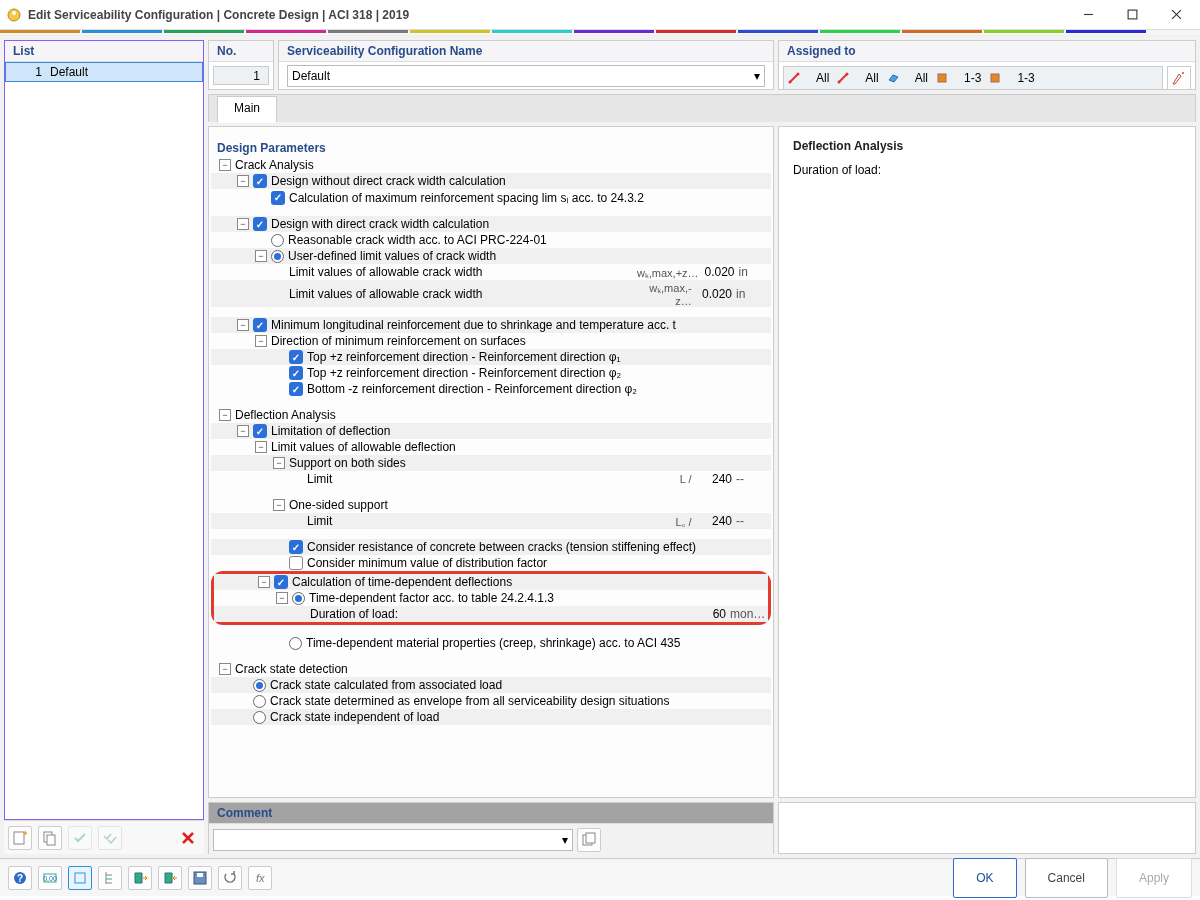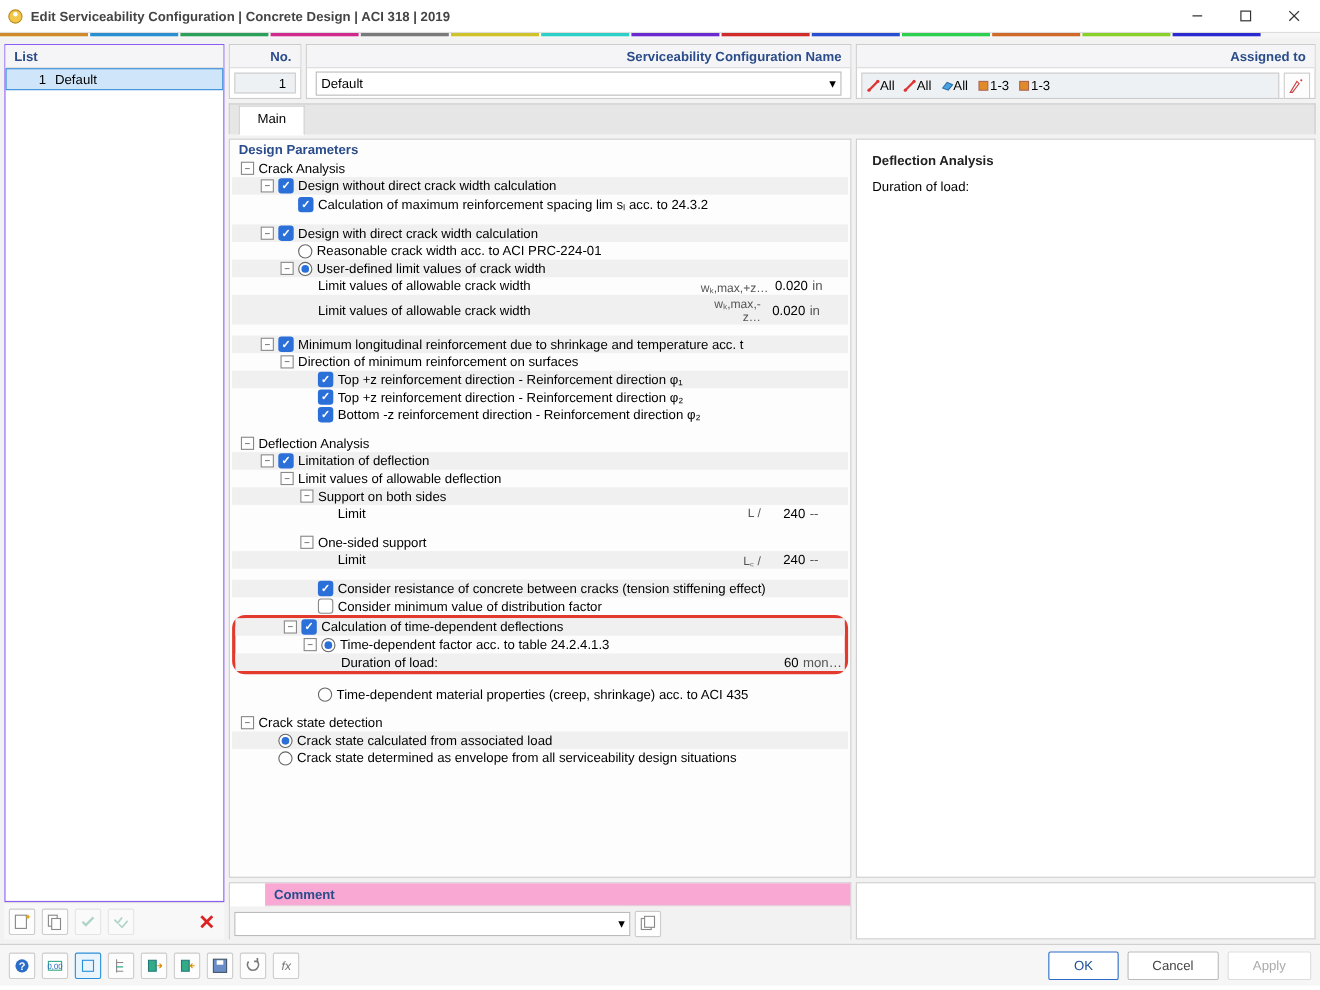--- a/index.html
+++ b/index.html
@@ -18,38 +18,38 @@
   .left { width:200px; display:flex; flex-direction:column;}
   .left .list { flex:1; background:#fff; border:1px solid #8b5cf6;}
   .list-item { display:flex; padding:2px 6px;}
   .list-item.sel { background:#cfe6fa; border:1px solid #3a8cd8;}
   .list-item .num { width:30px; text-align:right; margin-right:8px;}
   .left-toolbar { height:34px; border-top:1px solid #ddd; display:flex; align-items:center; padding:0 4px; gap:6px; background:#f8f8f8;}
   .tbtn { width:24px; height:24px; border:1px solid #ccc; background:#fdfdfd; display:flex; align-items:center; justify-content:center; border-radius:2px;}
   .center { flex:1; display:flex; flex-direction:column; gap:4px;}
   .toprow { display:flex; gap:4px; height:50px;}
   .topcell { background:#fff; border:1px solid #ccc; display:flex; flex-direction:column;}
-  .topcell .hdr { background:#f5f5f7; color:#2a4c8a; font-weight:600; padding:3px 8px; border-bottom:1px solid #ddd;text-align:right;}
+  .topcell .hdr { background:#f5f5f7; color:#2a4c8a; font-weight:600; padding:3px 8px; border-bottom:1px solid #ddd;}
   .topcell .val { flex:1; display:flex; align-items:center; padding:0 8px;}
   .no-cell { width:66px;}
   .no-cell .val { justify-content:flex-end; background:#eef1f3; border:1px solid #ccc; margin:4px;}
   .name-cell { flex:1;}
   .name-cell .val select, .select-like { width:100%; height:22px; border:1px solid #bbb; background:#fff; padding:0 4px;}
   .select-like { display:flex; align-items:center; justify-content:space-between;}
   .assigned-cell { width:418px;}
   .assigned-body { flex:1; display:flex; align-items:center; gap:0; padding:4px;}
   .chip-row { flex:1; display:flex; align-items:center; background:#eef1f3; border:1px solid #ccc; height:24px; padding:0 4px; gap:8px;}
-  .chip { display:flex; align-items:center; gap:0;}
+  .chip { display:flex; align-items:center; gap:16px;}
   .chip .ic { width:12px; height:12px;}
   .pickbtn { width:24px; height:24px; border:1px solid #ccc; background:#fdfdfd; margin-left:4px; display:flex; align-items:center; justify-content:center;}
   .tabs { height:28px; display:flex; padding-left:8px; background:#e6e6e6; border:1px solid #ccc; border-bottom:none;}
   .tab { background:#fff; border:1px solid #ccc; border-bottom:1px solid #fff; padding:4px 16px; font-weight:500; position:relative; top:1px;}
   .mainrow { flex:1; display:flex; gap:4px; min-height:0;}
   .params { flex:1; display:flex; flex-direction:column; min-height:0;}
-  .params-body { flex:1; border:1px solid #ccc; background:#fdfdfd; overflow:auto; padding:0 2px;}
+  .params-body { flex:1; border:1px solid #ccc; background:#fdfdfd; overflow:auto; padding:12px 2px;}
   .section-title { color:#2a4c8a; font-weight:600; padding:2px 4px;}
   .inspector { width:418px; border:1px solid #ccc; background:#fff; padding:10px 14px;}
   .inspector h4 { margin:2px 0 10px 0; font-size:12px; font-weight:700; color:#222;}
   .row { display:flex; align-items:center; min-height:16px; padding:0 4px;}
   .row.alt { background:#f0f0f0;}
   .exp { width:12px; height:12px; border:1px solid #888; display:inline-flex; align-items:center; justify-content:center; font-size:9px; line-height:1; margin-right:4px; color:#444; background:#fff;}
   .chk { width:14px; height:14px; border-radius:3px; display:inline-flex; align-items:center; justify-content:center; margin-right:4px; flex-shrink:0;}
   .chk.on { background:#2b6fd8; color:#fff;}
   .chk.on::after { content:"✓"; font-size:10px; font-weight:bold;}
   .chk.off { border:1px solid #888; background:#fff;}
@@ -57,28 +57,28 @@
   .radio.on::after { content:""; width:7px; height:7px; border-radius:50%; background:#2b6fd8;}
   .indent { display:inline-block;}
   .lbl { flex:1; white-space:nowrap; overflow:hidden; text-overflow:ellipsis;}
   .valcol { width:130px; display:flex; align-items:center; justify-content:flex-end; gap:4px;}
   .vsym { width:60px; text-align:right; color:#555; font-size:11px;}
   .vnum { width:40px; text-align:right;}
   .vunit { width:34px; text-align:left; color:#555;}
   .hl { border:3px solid #e23b2e; border-radius:12px; padding:0; margin:0;}
   .commentwrap { display:flex; gap:4px; height:52px;}
   .comment { flex:1; border:1px solid #ccc; background:#fff; display:flex; flex-direction:column;}
-  .comment .hdr { background:#f9a8d4; color:#2a4c8a; font-weight:600; padding:3px 8px; border-bottom:1px solid #ddd;margin-left:32px;}
+  .comment .hdr { background:#a3a3a3; color:#2a4c8a; font-weight:600; padding:3px 8px; border-bottom:1px solid #ddd;}
   .comment .body { flex:1; display:flex; align-items:center; padding:4px; gap:4px;}
   .comment .body .select-like { width:360px; height:22px;}
   .rightspacer { width:418px; border:1px solid #ccc; background:#fff;}
   .bottombar { height:38px; display:flex; align-items:center; padding:0 8px; border-top:1px solid #ccc; background:#f6f6f6;}
   .bottombar .left-icons { display:flex; gap:6px;}
   .bottombar .spacer { flex:1;}
-  .btn { height:26px; padding:0 22px; border:1px solid #2a6cc7; background:#fff; color:#1a4f9c; border-radius:2px; font-size:12px;}
+  .btn { height:40px; padding:0 22px; border:1px solid #2a6cc7; background:#fff; color:#1a4f9c; border-radius:2px; font-size:12px;}
   .btn.secondary { border-color:#bbb; color:#444;}
   .btn.disabled { color:#aaa; border-color:#ddd;}
   .ic16 { width:16px; height:16px;}
 </style>
 </head>
 <body>
 
 <div class="titlebar">
   <span class="icon">
     <svg viewBox="0 0 16 16">
@@ -422,20 +422,25 @@
           <div class="row alt">
               <span class="indent" style="width:38px"></span>
               <span class="radio on"></span>
               <span class="lbl">Crack state calculated from associated load</span>
             </div>
           <div class="row">
               <span class="indent" style="width:38px"></span>
               <span class="radio"></span>
               <span class="lbl">Crack state determined as envelope from all serviceability design situations</span>
             </div>
+          <div class="row alt">
+              <span class="indent" style="width:38px"></span>
+              <span class="radio"></span>
+              <span class="lbl">Crack state independent of load</span>
+            </div>
         </div>
       </div>
       <div class="inspector">
         <h4>Deflection Analysis</h4>
         <div>Duration of load:</div>
       </div>
     </div>
 
     <div class="commentwrap">
       <div class="comment">

